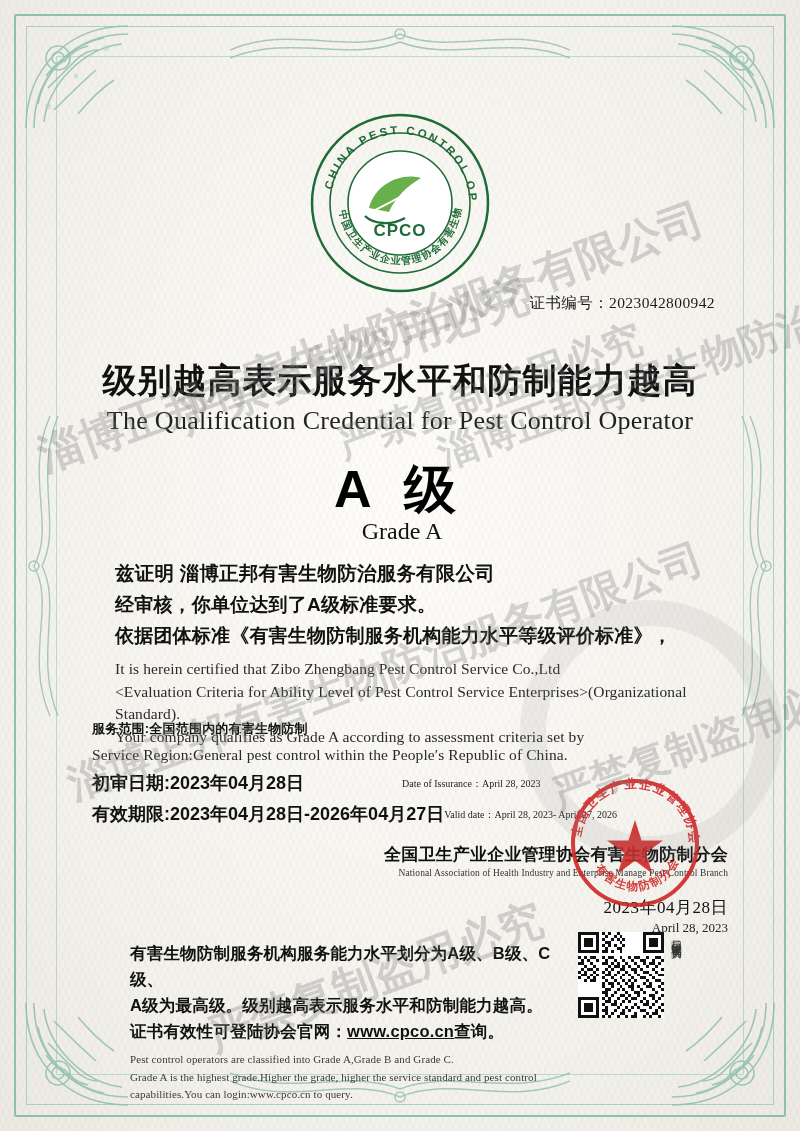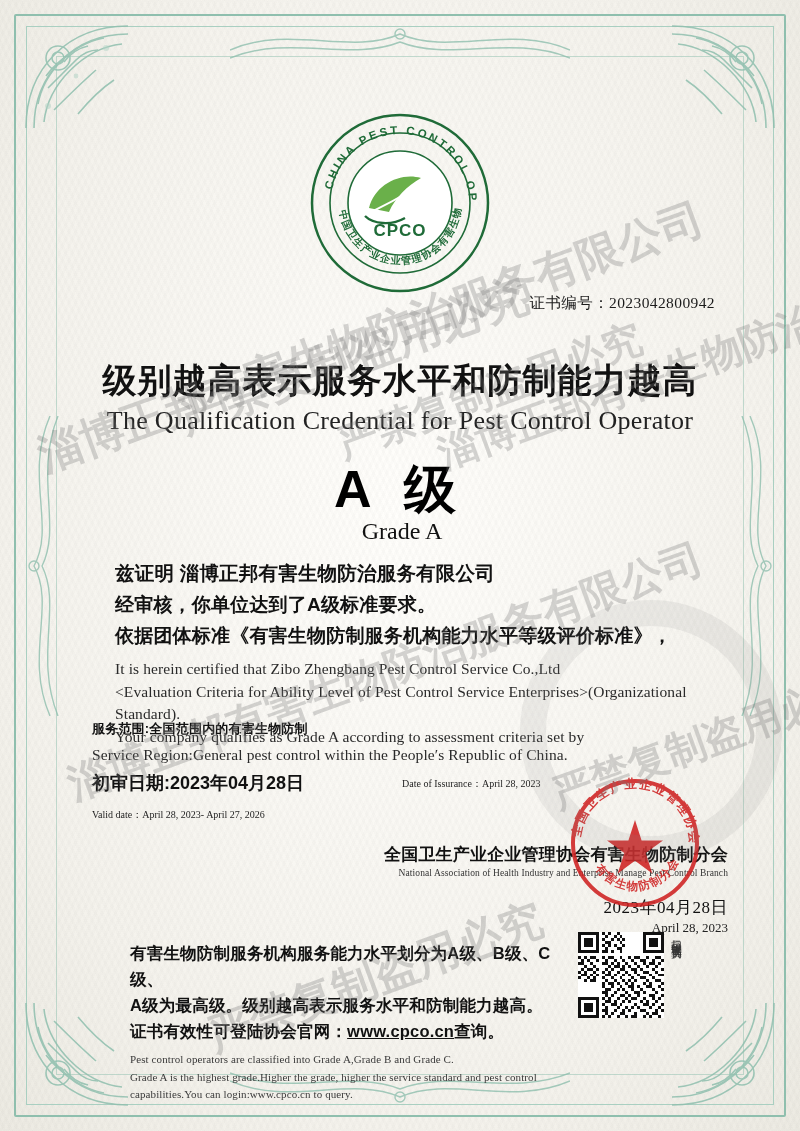--- a/index.html
+++ b/index.html
@@ -343,20 +343,21 @@
       <div class="cn-line">服务范围:全国范围内的有害生物防制</div>
       <div class="en-line">Service Region:General pest control within the People′s Republic of China.</div>
     </div>
 
     <div class="dates">
       <div class="date-row">
         <span class="cn">初审日期:2023年04月28日</span>
         <span class="en">Date of Issurance：April 28, 2023</span>
       </div>
       <div class="date-row">
+        <span class="cn">有效期限:2023年04月28日-2026年04月27日</span>
         <span class="en">Valid date：April 28, 2023- April 27, 2026</span>
       </div>
     </div>
 
     <div class="issuer">
       <div class="cn">全国卫生产业企业管理协会有害生物防制分会</div>
       <div class="en">National Association of Health Industry and Enterprise Manage Pest Control Branch</div>
       <div class="d-cn">2023年04月28日</div>
       <div class="d-en">April 28, 2023</div>
     </div>

